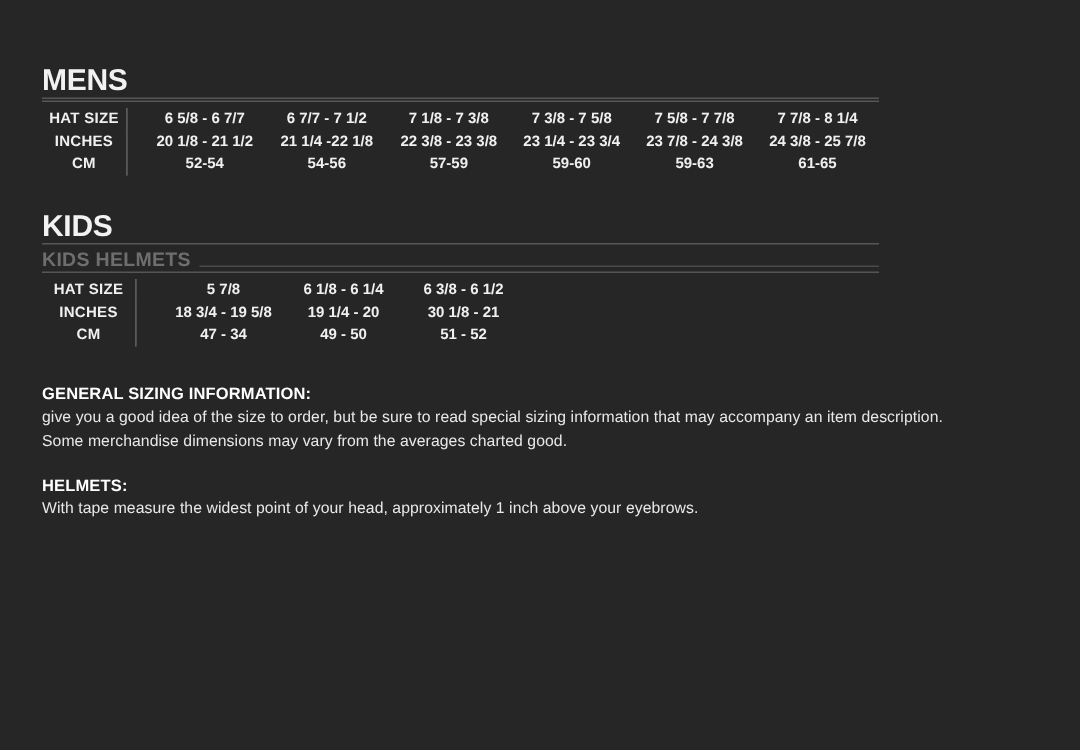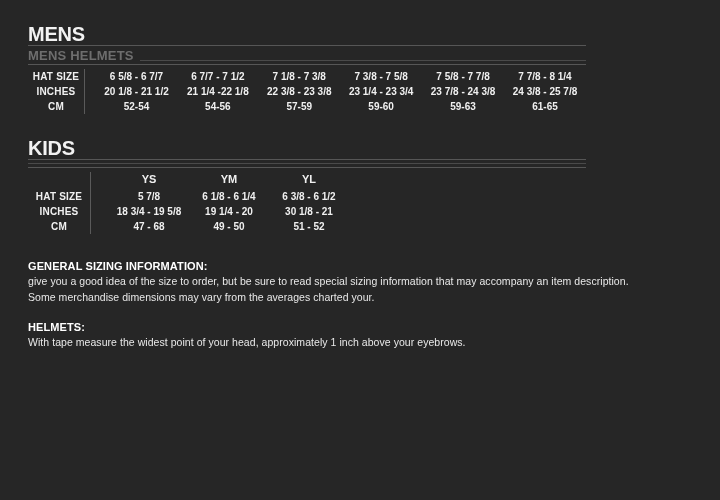--- a/index.html
+++ b/index.html
@@ -12,21 +12,21 @@
     background: #262626;
     font-family: "Liberation Sans", sans-serif;
     color: #ffffff;
     overflow: hidden;
   }
   .page {
     position: relative;
     width: 636px;
     height: 500px;
     box-sizing: border-box;
-    padding: 24px 50px 0 28px;
+    padding: 44px 50px 0 28px;
   }
 
   
   .section { margin-bottom: 0; }
   .section-title-row {
     display: flex;
     align-items: flex-end;
     gap: 0;
   }
   .section-title {
@@ -128,24 +128,20 @@
 <body>
 
 <div class="page">
 
   <div class="section">
     <div class="section-title-row">
       <div class="section-title">MENS</div>
     </div>
     <div class="full-rule"></div>
 
-    <div class="section-subtitle-row">
-      <div class="section-subtitle">MENS HELMETS</div>
-      <div class="subtitle-rule"></div>
-    </div>
     <div class="full-rule"></div>
 
     <table class="size-table">
       <colgroup>
         <col class="c-label">
           <col class="divcol">
           <col class="c-gap">
         <col class="c-men">
           <col class="c-men">
           <col class="c-men">
@@ -193,76 +189,69 @@
 
   <div class="gap-24"></div>
 
   <div class="section">
     <div class="section-title-row">
       <div class="section-title">KIDS</div>
     </div>
     <div class="full-rule"></div>
 
     <div class="section-subtitle-row">
+      <div class="section-subtitle">KIDS HELMETS</div>
       <div class="subtitle-rule"></div>
     </div>
     <div class="full-rule"></div>
 
     <table class="size-table">
       <colgroup>
         <col class="c-label">
           <col class="divcol">
           <col class="c-gap">
         <col class="c-kid">
           <col class="c-kid">
           <col class="c-kid">
       </colgroup>
       <tbody>
-          <tr>
-        <th class="rowlabel"></th>
-        <td class="divcol"></td>
-        <td></td>
-        <th class="sizehdr">YS</th>
-        <th class="sizehdr">YM</th>
-        <th class="sizehdr">YL</th>
-      </tr>
       <tr>
         <td class="rowlabel">HAT SIZE</td>
         <td class="divcol"></td>
         <td></td>
         <td>5 7/8</td>
         <td>6 1/8 - 6 1/4</td>
         <td>6 3/8 - 6 1/2</td>
       </tr>
       <tr>
         <td class="rowlabel">INCHES</td>
         <td class="divcol"></td>
         <td></td>
         <td>18 3/4 - 19 5/8</td>
         <td>19 1/4 - 20</td>
         <td>30 1/8 - 21</td>
       </tr>
       <tr>
         <td class="rowlabel">CM</td>
         <td class="divcol"></td>
         <td></td>
-        <td>47 - 68</td>
+        <td>47 - 34</td>
         <td>49 - 50</td>
         <td>51 - 52</td>
       </tr>
     </tbody>
       </table>
   </div>
 
   <div class="gap-24"></div>
 
   <div class="info">
     <div class="info-heading">GENERAL SIZING INFORMATION:</div>
     <div class="info-line">give you a good idea of the size to order, but be sure to read special sizing information that may accompany an item description.</div>
-    <div class="info-line">Some merchandise dimensions may vary from the averages charted your.</div>
+    <div class="info-line">Some merchandise dimensions may vary from the averages charted good.</div>
   </div>
 
   <div class="gap-14"></div>
 
   <div class="info">
     <div class="info-heading">HELMETS:</div>
     <div class="info-line">With tape measure the widest point of your head, approximately 1 inch above your eyebrows.</div>
   </div>
 
 </div>

